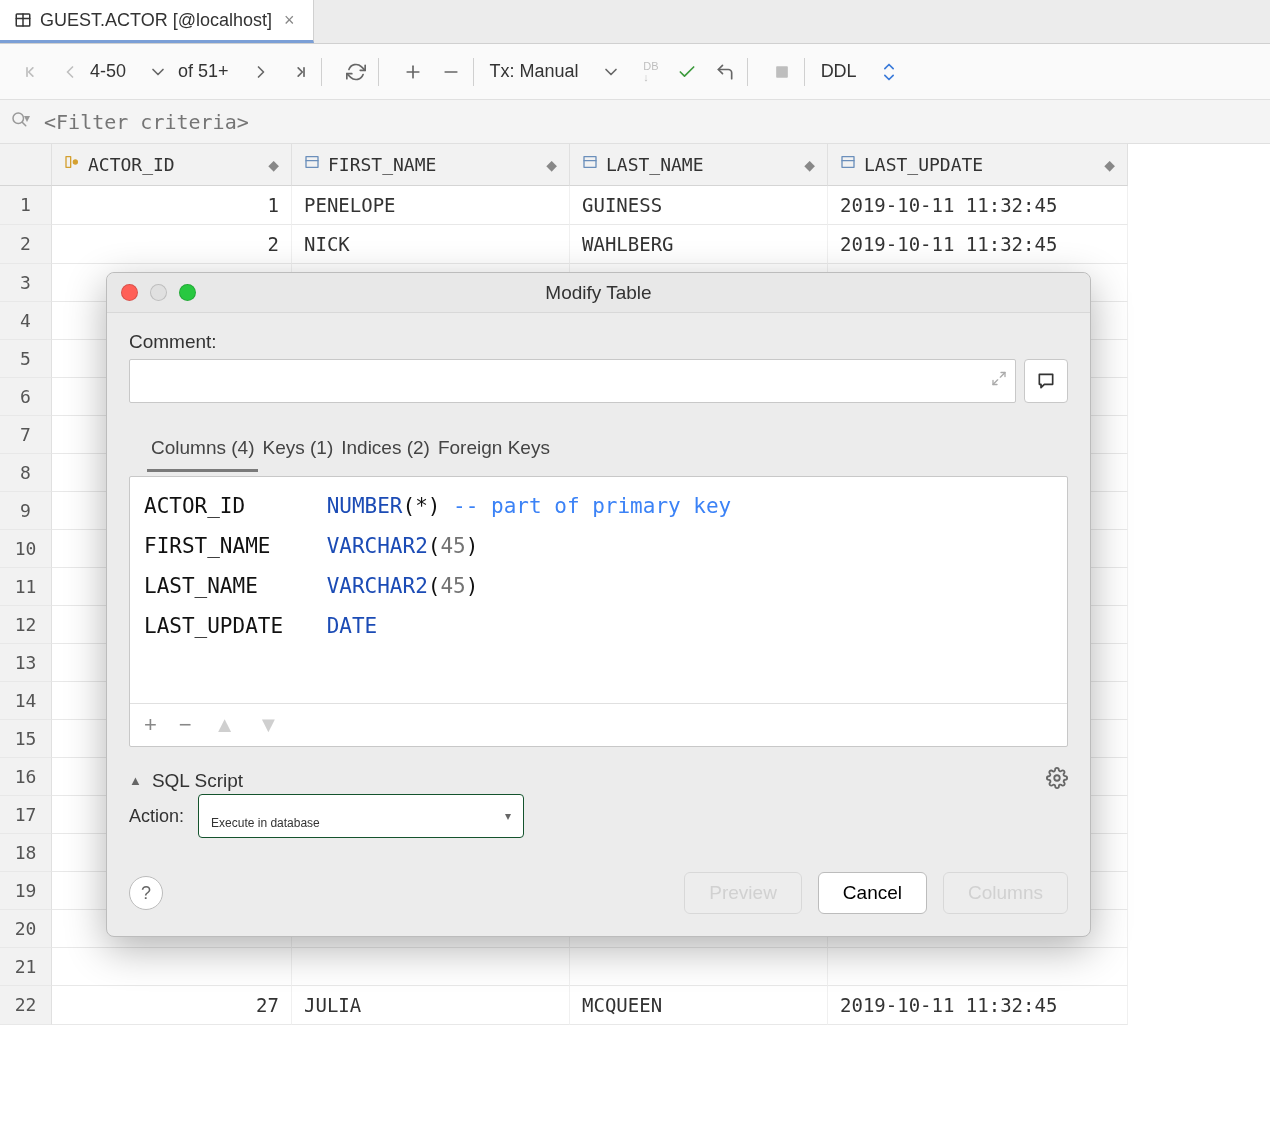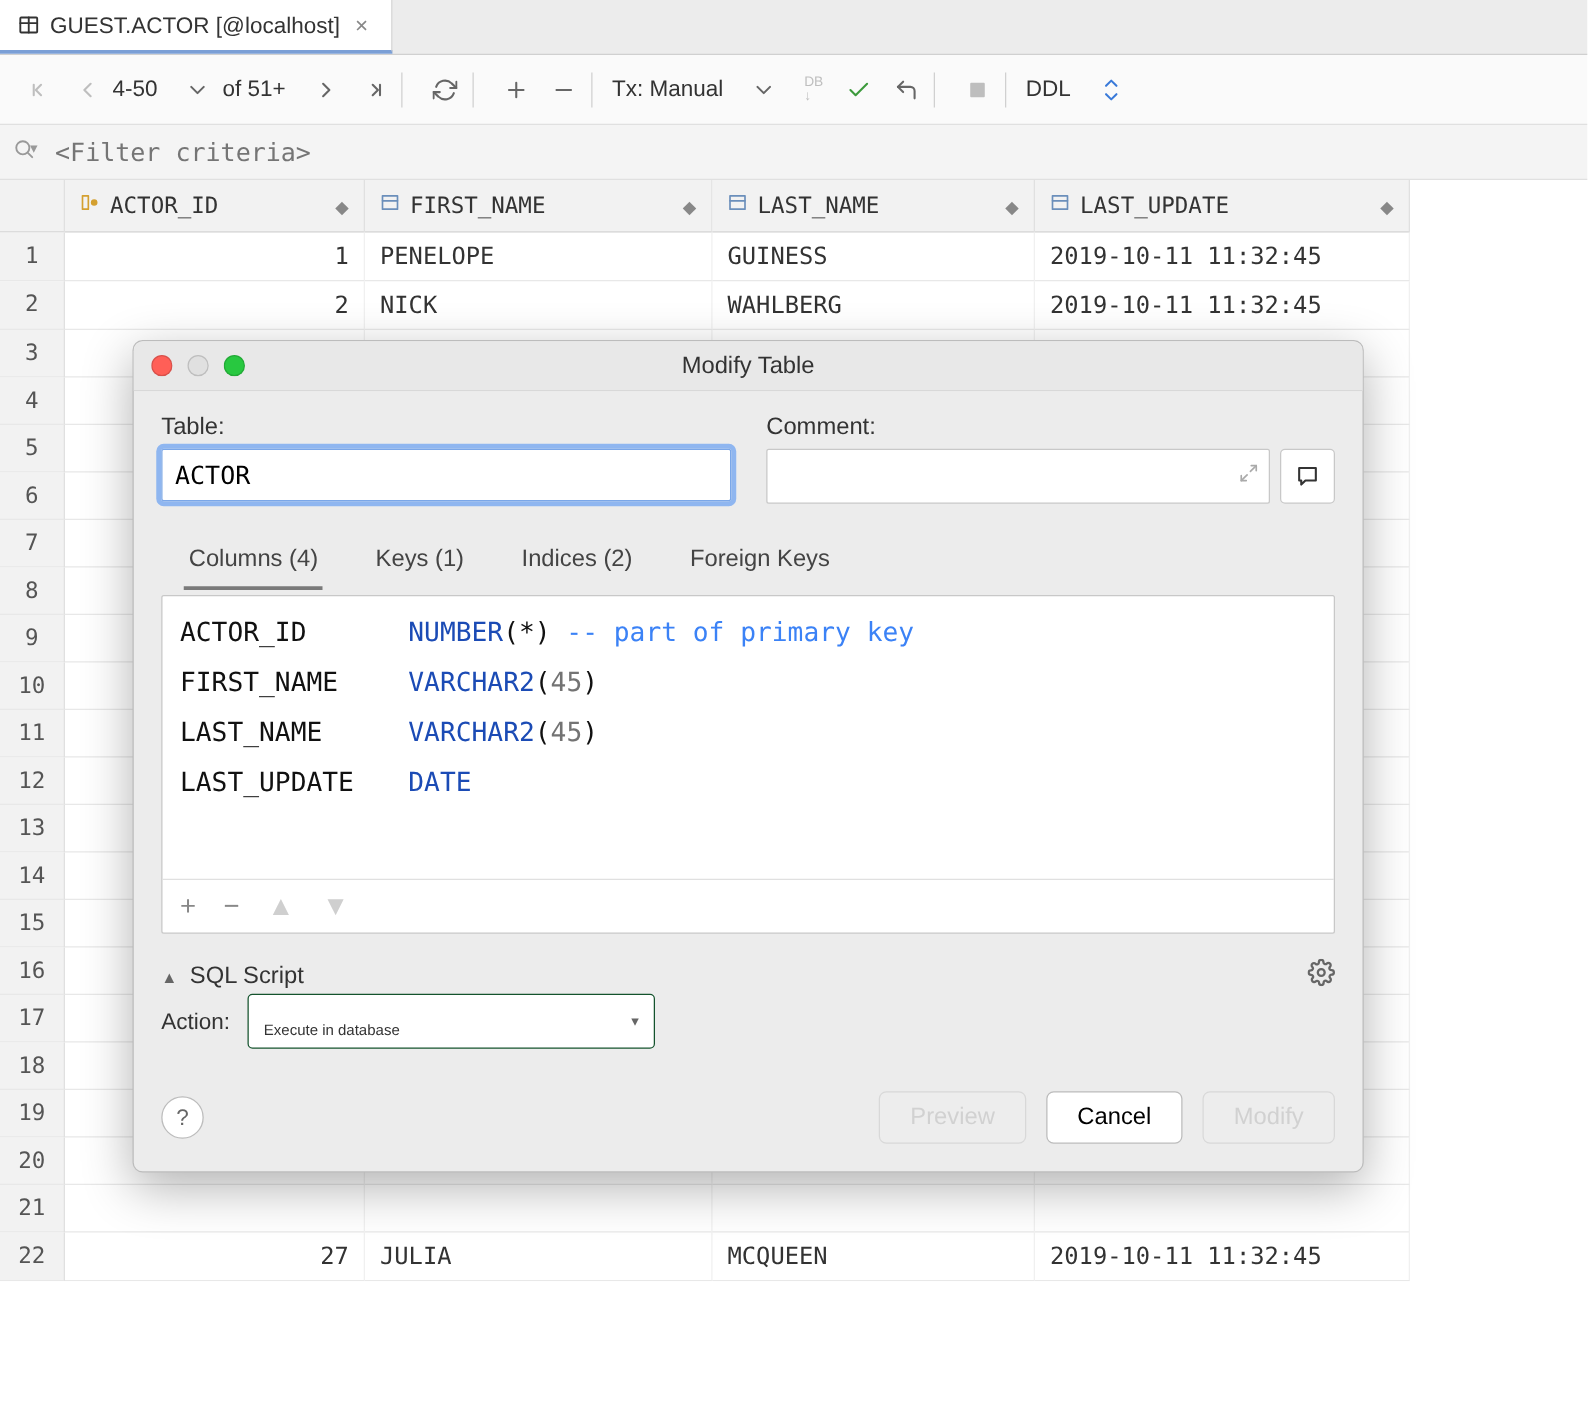--- a/index.html
+++ b/index.html
@@ -49,21 +49,21 @@
 .form-col.r { flex: 1; }
 .label { font-size: 19px; }
 .input-text { border: 1px solid #bcbcbc; padding: 8px 10px; font-size: 20px; font-family: monospace; background: #fff; border-radius: 2px; }
 .input-text.focused { outline: 4px solid #8fb6f0; border-color: #7ba7e8; }
 .comment-wrap { display: flex; gap: 8px; align-items: stretch; }
 .comment-input { flex: 1; border: 1px solid #c8c8c8; background: #fff; border-radius: 2px; position: relative; height: 44px; }
 .expand-icon { position: absolute; right: 8px; top: 50%; transform: translateY(-50%); color: #aaa; }
 .comment-btn { width: 44px; border: 1px solid #c8c8c8; border-radius: 4px; display: flex; align-items: center; justify-content: center; background: #fff; }
 
 
-.inner-tabs { display: flex; gap: 38px; padding: 12px 18px 0; font-size: 19px; }
+.inner-tabs { display: flex; padding: 12px 18px 0; font-size: 19px; }
 .itab { padding: 6px 4px 10px; color: #444; }
 .itab.active { border-bottom: 3px solid #7a7a7a; font-weight: 500; }
 
 
 .col-panel { border: 1px solid #c8c8c8; background: #fff; border-radius: 2px; margin-top: 4px; }
 .col-list { padding: 10px 14px; font-family: "Menlo", monospace; font-size: 21px; line-height: 1.9; min-height: 226px; }
 .colname { color: #111; display: inline-block; width: 170px; }
 .coltype { color: #1b4bb5; }
 .colnum { color: #737373; }
 .colparen { color: #111; }
@@ -244,24 +244,20 @@
   <div class="titlebar">
     <div class="traffic">
       <div class="dot dot-r"></div>
       <div class="dot dot-y"></div>
       <div class="dot dot-g"></div>
     </div>
     <span class="modal-title">Modify Table</span>
   </div>
   <div class="modal-body">
     <div class="form-row">
-      <div class="form-col l">
-        <span class="label">Table:</span>
-        <input class="input-text focused" value="ACTOR" style="">
-      </div>
       <div class="form-col r">
         <span class="label">Comment:</span>
         <div class="comment-wrap">
           <div class="comment-input">
             <span class="expand-icon"><svg viewBox="0 0 24 24" width="16" height="16">
                   <polyline points="15 3 21 3 21 9"></polyline>
                   <polyline points="9 21 3 21 3 15"></polyline>
                   <line x1="21" y1="3" x2="14" y2="10"></line>
                   <line x1="3" y1="21" x2="10" y2="14"></line>
                 </svg></span>
@@ -310,16 +306,16 @@
         <span>Action:</span>
         <div class="select"><span>Execute in database</span></div>
       </div>
     </div>
 
     <div class="dlg-footer">
       <div class="help-btn">?</div>
       <div class="spacer"></div>
       <button class="btn disabled">Preview</button>
       <button class="btn">Cancel</button>
-      <button class="btn disabled">Modify</button>
+      <button class="btn disabled">Columns</button>
     </div>
   </div>
 </div>
 
 </body></html>

